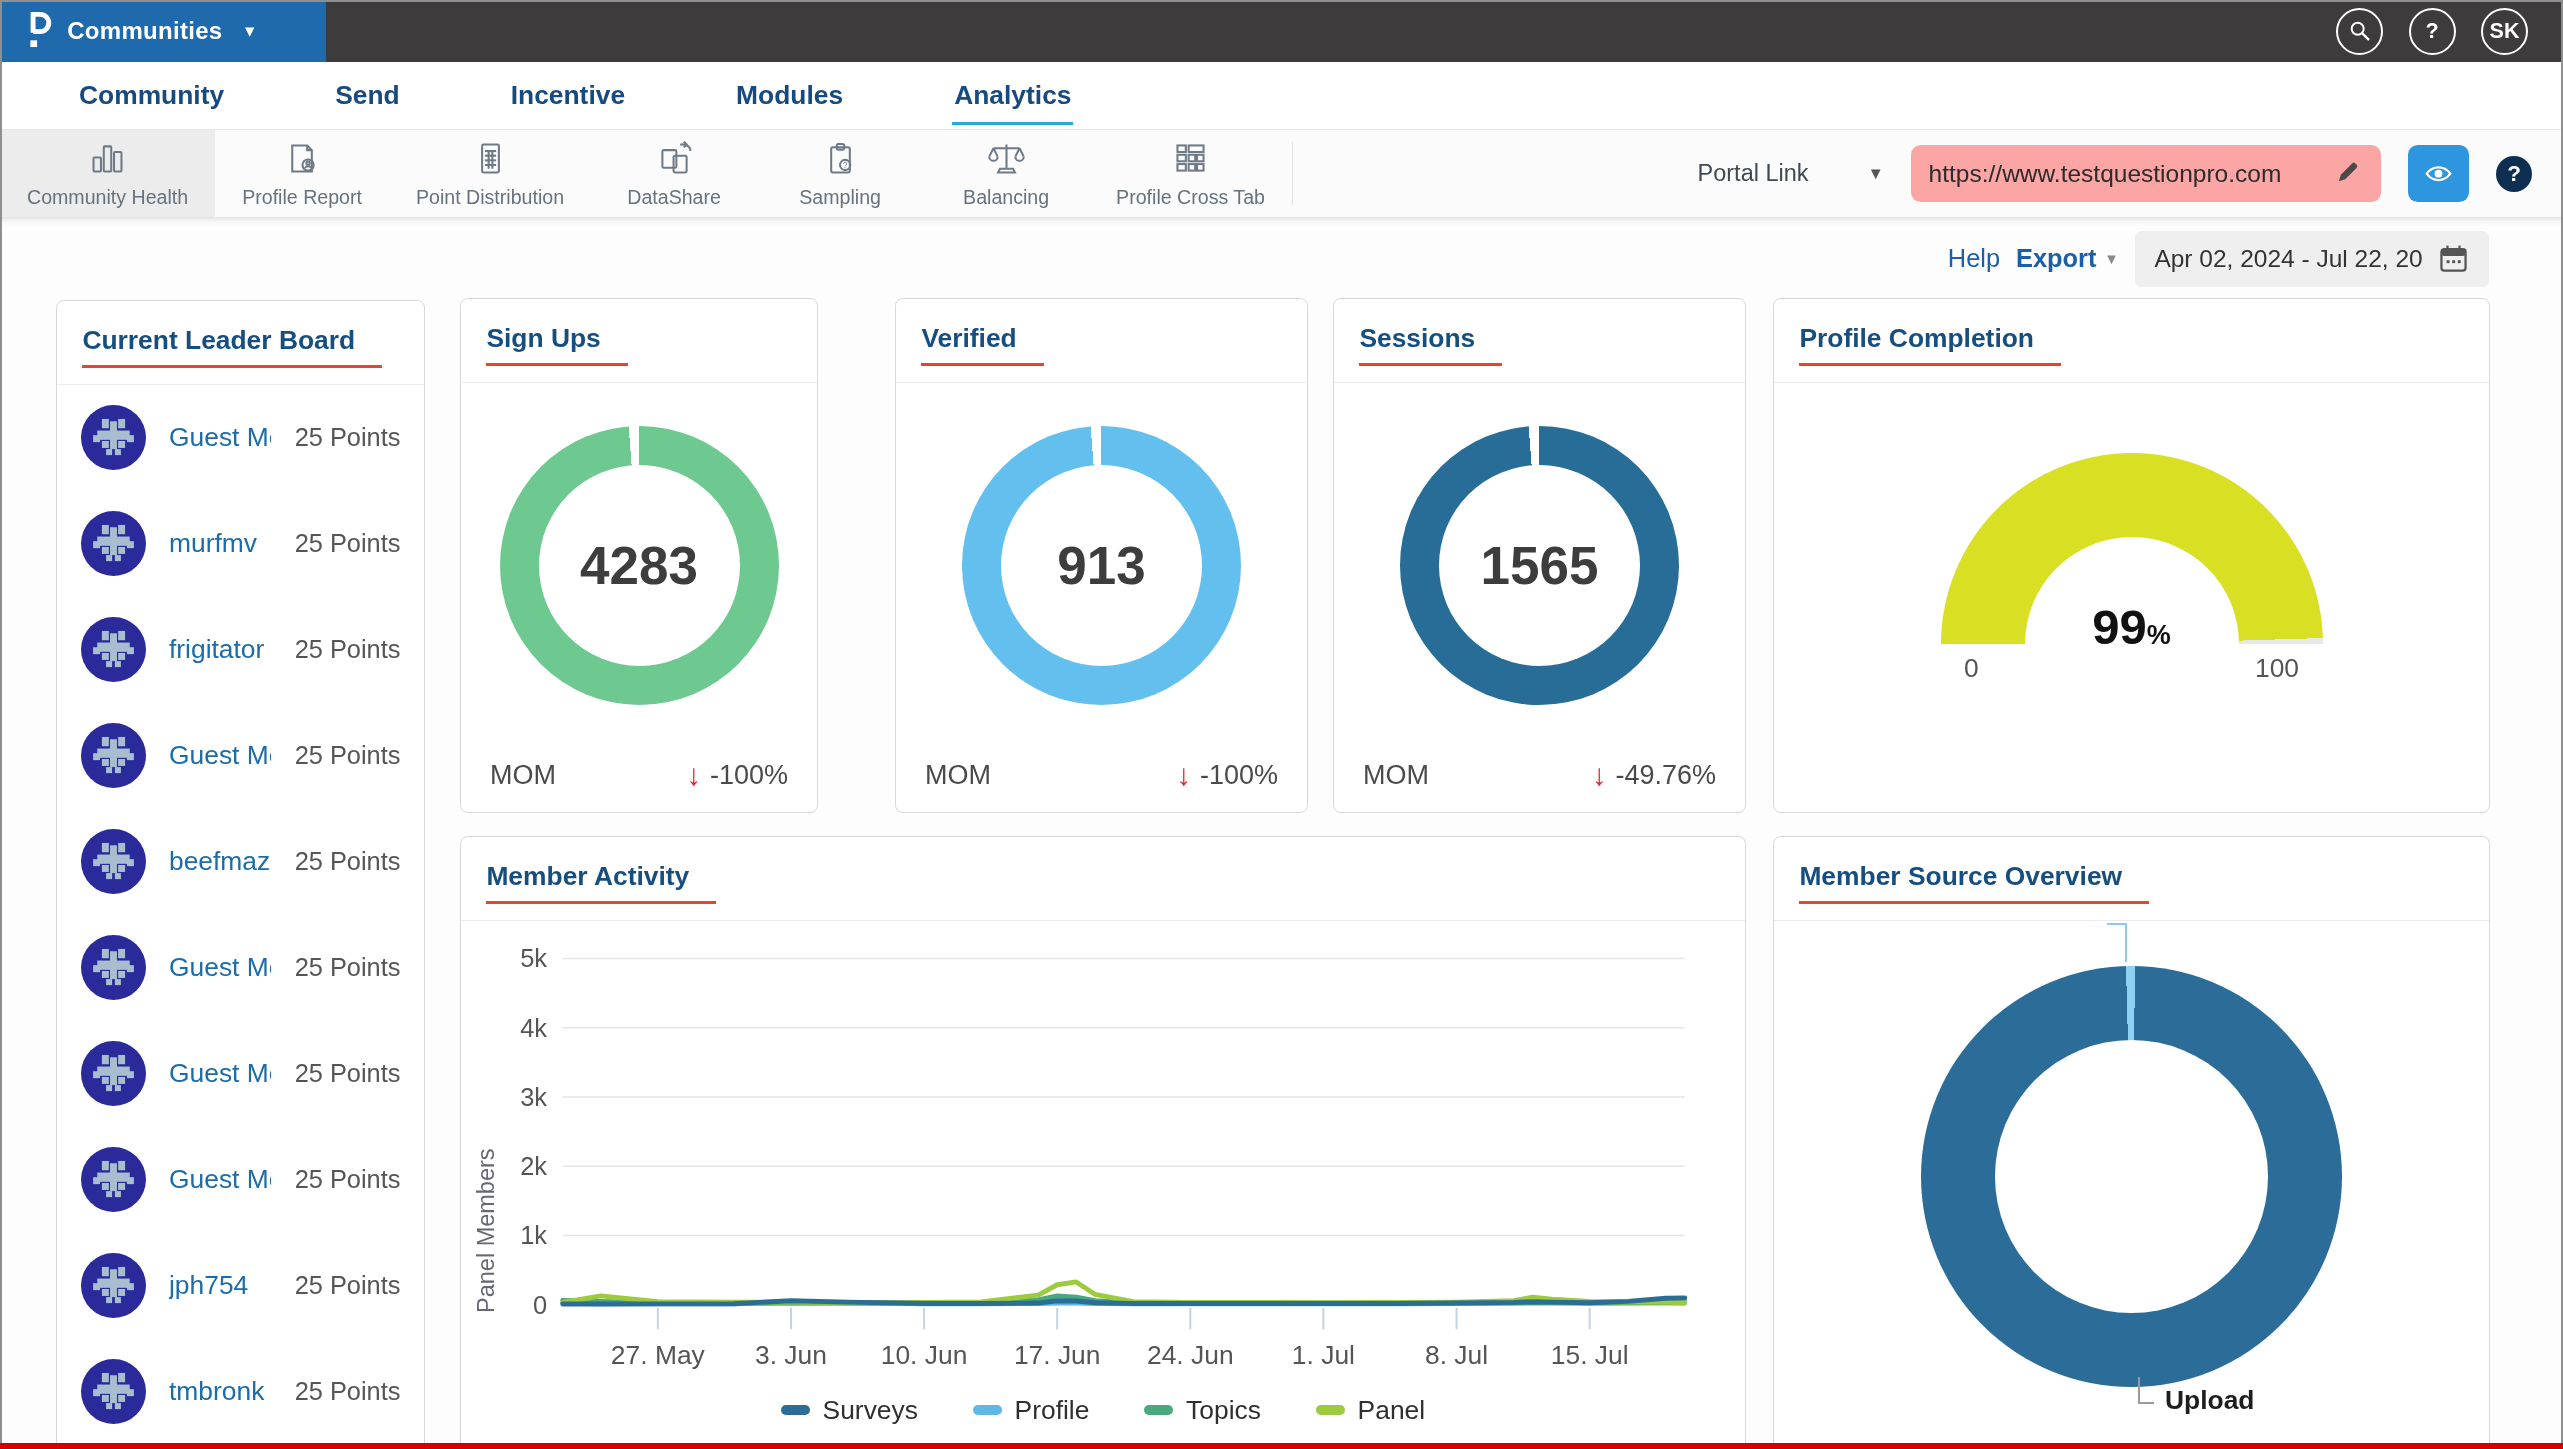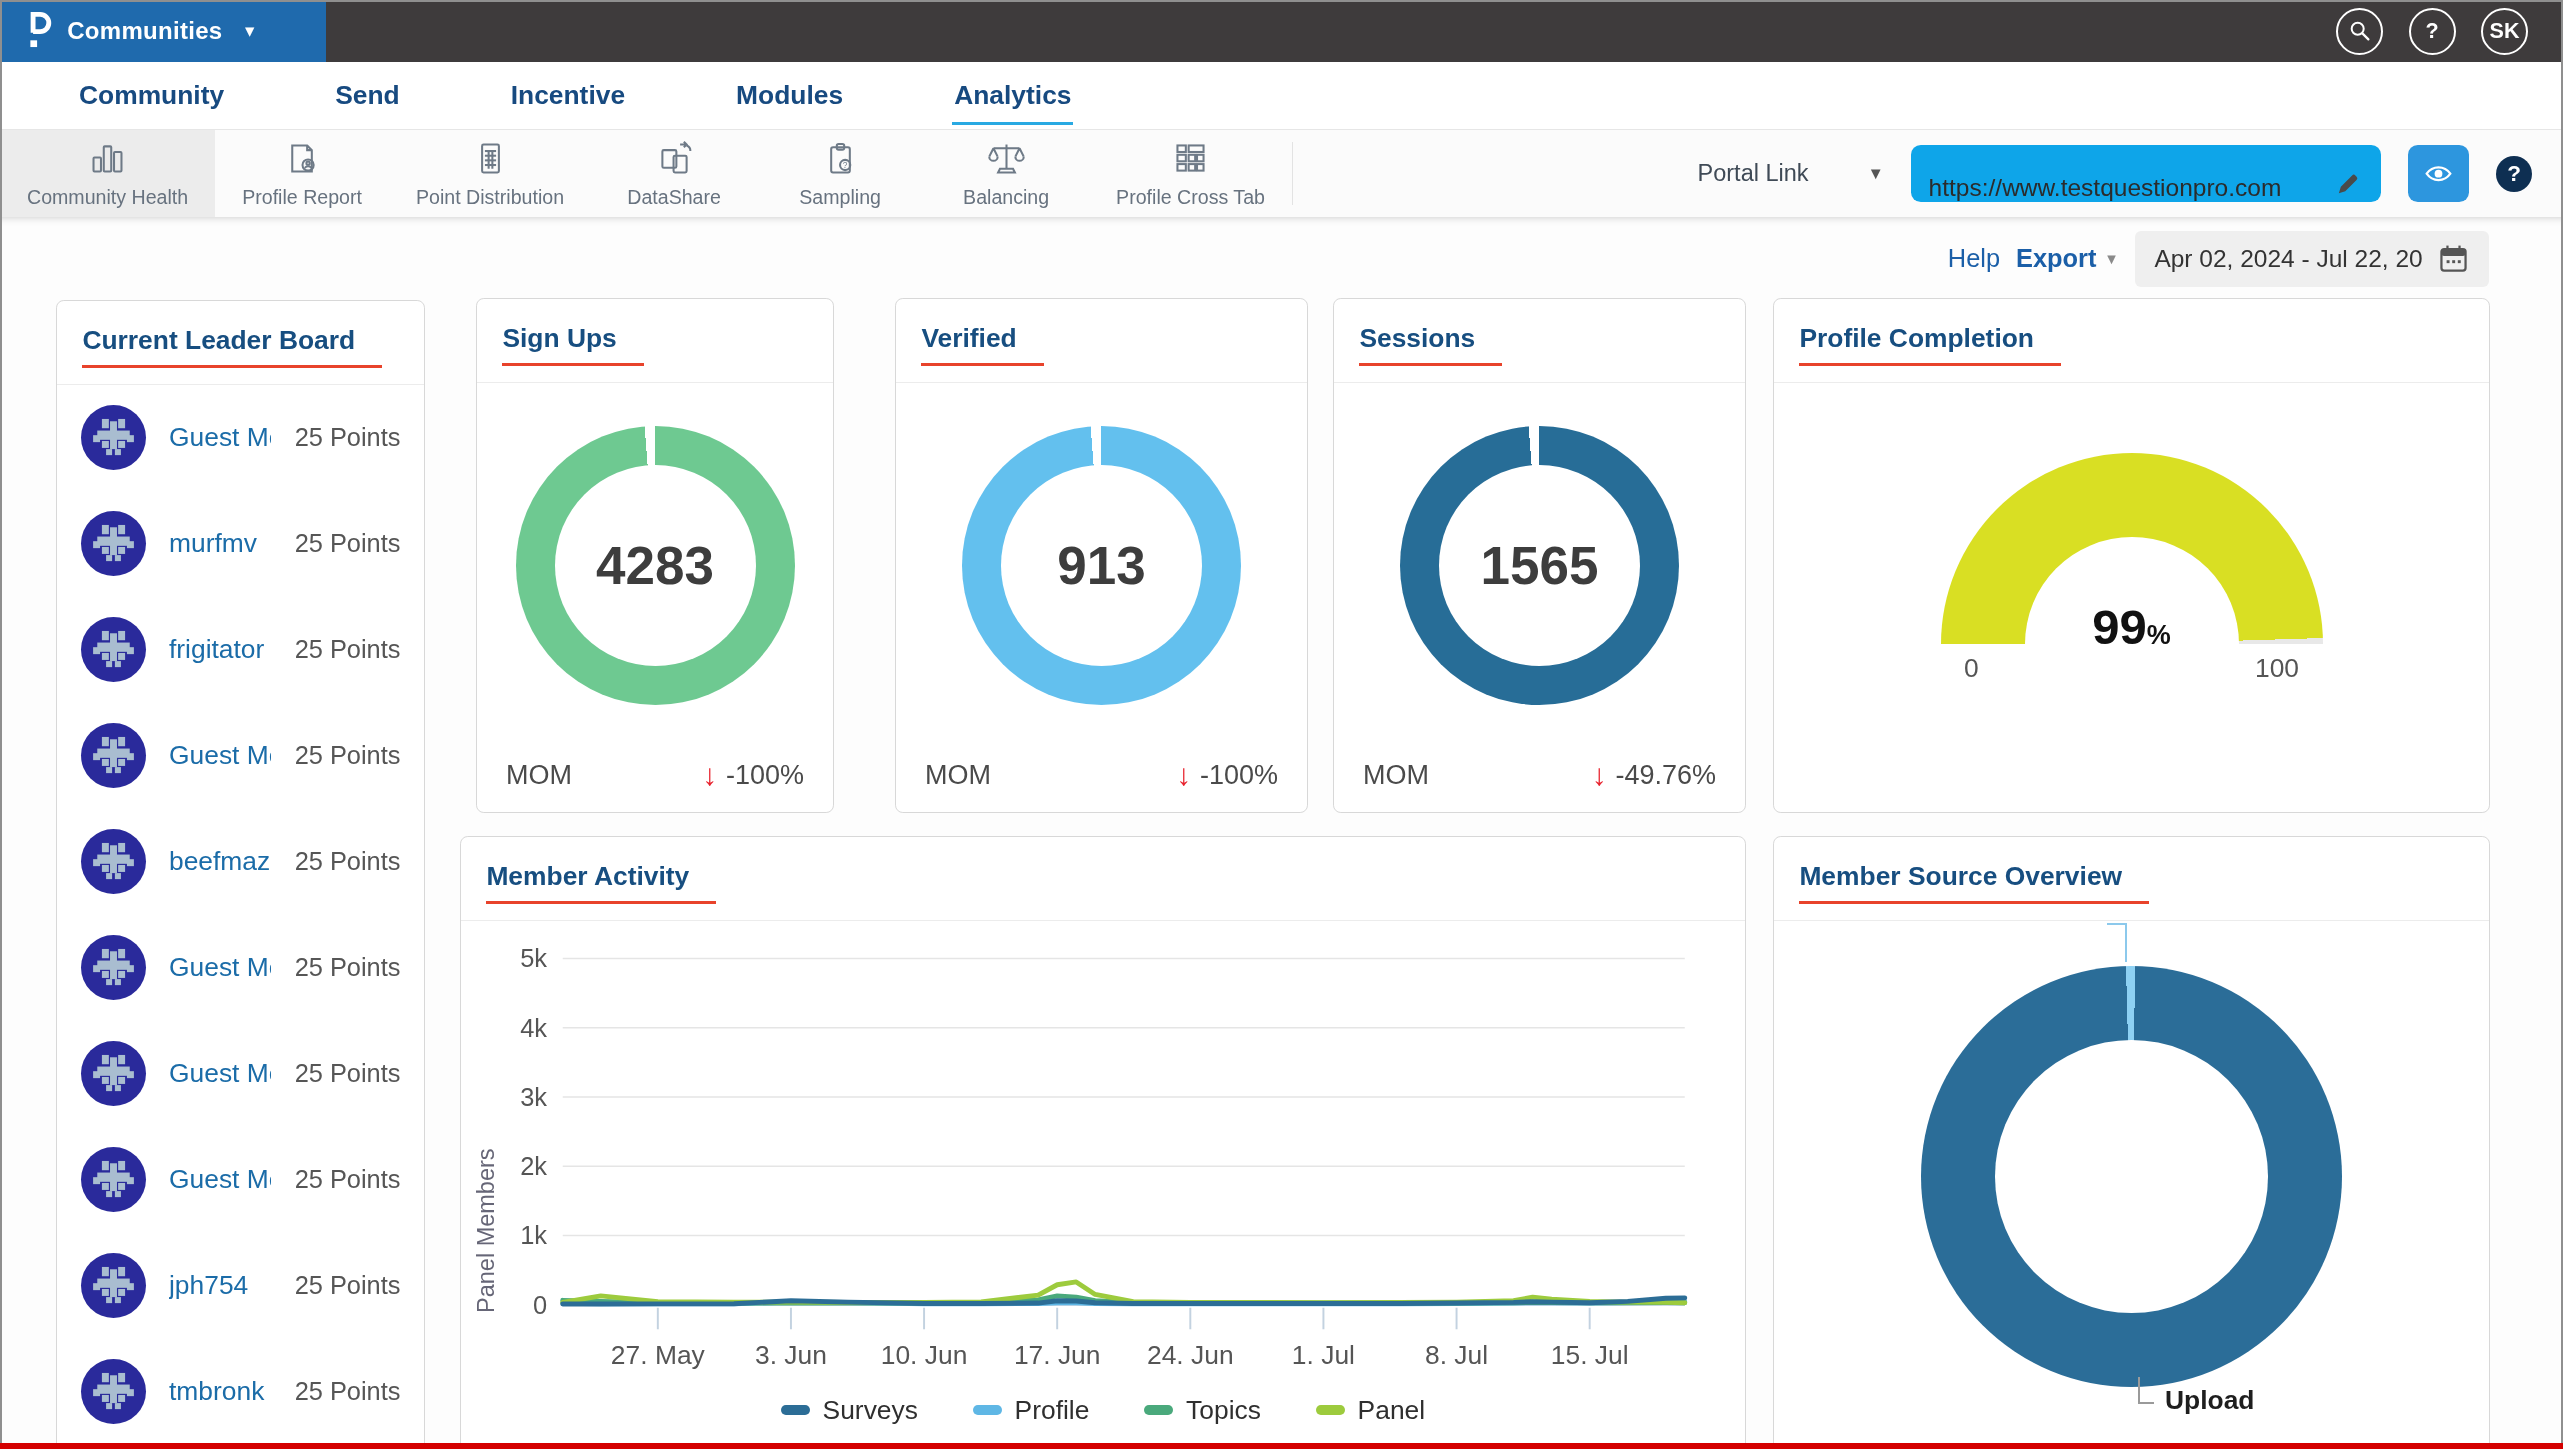--- a/index.html
+++ b/index.html
@@ -30,41 +30,41 @@
   
   .toolbar { height:89px; background:#fbfbfb; border-top:1px solid #e6e6e6; border-bottom:1px solid #dcdcdc; display:flex; align-items:stretch; }
   .tool-item { display:flex; flex-direction:column; align-items:center; justify-content:center; gap:6.8px; padding:0 27px; color:#67727f; font-size:19.6px; cursor:pointer; min-width:166px; }
   .tool-item.active { background:#ececec; }
   .tool-item svg { display:block; }
   .tool-sep { width:1px; background:#e3e3e3; margin:11.7px 0; }
   .portal { margin-left:auto; display:flex; align-items:center; gap:27px; padding-right:31px; }
   .portal-select { display:flex; align-items:center; gap:59px; cursor:pointer; }
   .portal-label { font-size:23.5px; color:#3f4a56; }
   .portal-caret { color:#555; font-size:16.6px; }
-  .url-pill { display:flex; align-items:flex-end; background:#0ea5e9; border-radius:9.8px; padding:0 17.6px; height:57px; width:470px; }
+  .url-pill { display:flex; align-items:center; background:#fca5a5; border-radius:9.8px; padding:0 17.6px; height:57px; width:470px; }
   .url-text { flex:1; font-size:24.5px; color:#2b2b2b; white-space:nowrap; overflow:hidden; }
   .pencil-btn { flex:none; cursor:pointer; margin-left:9.8px; }
   .eye-btn { width:61px; height:57px; background:#2d96de; border-radius:9.8px; display:flex; align-items:center; justify-content:center; cursor:pointer; }
   .mini-help { width:36px; height:36px; border-radius:50%; background:#0e2f52; color:#fff; display:flex; align-items:center; justify-content:center; font-size:22.5px; font-weight:700; cursor:pointer; }
 
   
   .content { position:absolute; top:217px; left:0; right:0; bottom:0; background:#fdfdfd; box-shadow: inset 0 8.8px 8.8px -8.8px rgba(0,0,0,.22); overflow:hidden; }
   .controls { position:absolute; top:13.7px; right:74px; display:flex; align-items:center; gap:16px; z-index:5; }
   .link { color:#1b5fa8; font-size:25.4px; cursor:pointer; }
   .export-wrap { display:flex; align-items:center; gap:7.8px; cursor:pointer; }
   .export-caret { color:#8a8a8a; font-size:14.7px; }
   .date-pill { display:flex; align-items:center; gap:15.7px; background:#efefef; border-radius:5.9px; padding:12.7px 19.6px; cursor:pointer; }
   .date-text { font-size:24.5px; color:#333; white-space:nowrap; overflow:hidden; max-width:284px; }
 
   .card { position:absolute; background:#fff; border:1px solid #d8d8d8; border-radius:7.8px; }
   .card-head { padding:23.5px 25.4px 15.7px; border-bottom:1px solid #ececec; }
   .card-title { display:inline-block; color:#174e80; font-size:26.4px; font-weight:700; border-bottom:3.9px solid #e8432b; padding:0 27px 9.8px 0; }
 
   #card-leaderboard { left:56px;  top:83px;  width:369px;  height:1203px; overflow:hidden; }
-  #card-signups     { left:476px; top:81px;  width:358px;  height:515px; }
+  #card-signups     { left:460px; top:81px;  width:358px;  height:515px; }
   #card-verified    { left:895px; top:81px;  width:413px;  height:515px; }
   #card-sessions    { left:1333px;top:81px;  width:413px;  height:515px; }
   #card-profile     { left:1773px;top:81px;  width:717px;  height:515px; }
   #card-activity    { left:460px; top:619px; width:1286px; height:665px; }
   #card-source      { left:1773px;top:619px; width:717px;  height:665px; }
 
   
   .lb-row { display:flex; align-items:center; gap:23.5px; padding:0 23.5px; height:106px; cursor:pointer; }
   .lb-avatar { width:65px; height:65px; border-radius:50%; background:#2a2a9b; flex:none; display:flex; align-items:center; justify-content:center; overflow:hidden; }
   .lb-name { color:#1b6ca8; font-size:26.4px; flex:1; white-space:nowrap; overflow:hidden; }

